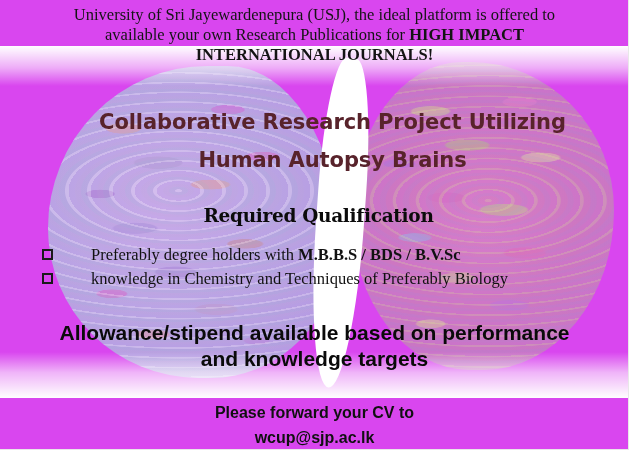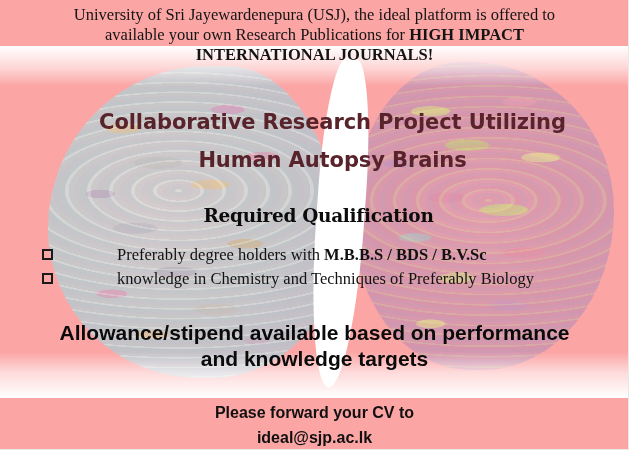--- a/index.html
+++ b/index.html
@@ -4,21 +4,21 @@
 <style>
   html, body {
     margin: 0;
     padding: 0;
     background: #ffffff;
   }
   #poster {
     position: relative;
     width: 629px;
     height: 450px;
-    background: #fca5a5;
+    background: #d946ef;
     overflow: hidden;
     box-sizing: border-box;
     border-right: 1px solid #e8e8e8;
     border-bottom: 1px solid #e8e8e8;
     font-family: "Liberation Serif", serif;
   }
 
   
   #brain-art {
     position: absolute;
@@ -192,21 +192,21 @@
     width: 11px;
     height: 11px;
     margin-top: 5px;
     margin-left: 2px;
     border: 2px solid #1a1a1a;
     background: transparent;
     box-sizing: border-box;
     flex: 0 0 auto;
   }
   .qual-text {
-    margin-left: 64px;
+    margin-left: 38px;
     font-family: "Liberation Serif", serif;
     font-size: 16.5px;
     line-height: 22px;
     color: #111111;
     white-space: nowrap;
   }
   .qual-text b { font-weight: bold; }
 
   .allowance {
     position: absolute;
@@ -278,17 +278,17 @@
 
     </div>
 
     <div class="allowance">
       <span>Allowance/stipend available based on performance</span><br>
       <span>and knowledge targets</span>
     </div>
 
     <div class="footer">
       <span>Please forward your CV to</span><br>
-      <span>ideal@sjp.ac.lk</span>
+      <span>wcup@sjp.ac.lk</span>
     </div>
 
   </div>
 </div>
 
 </body></html>

